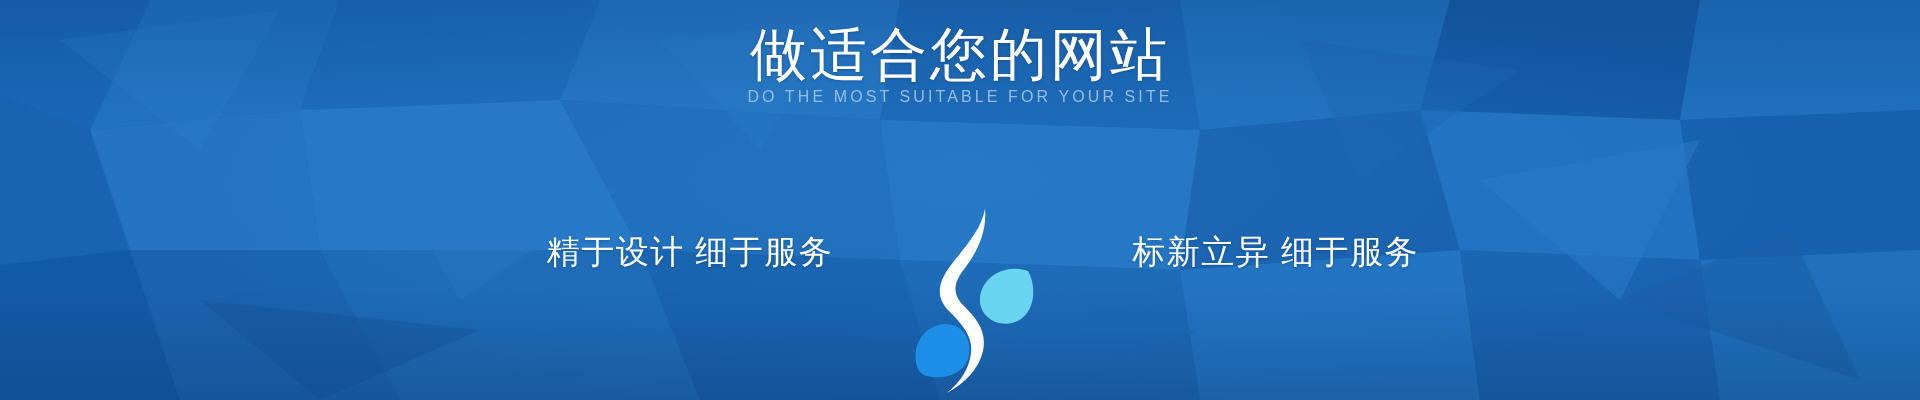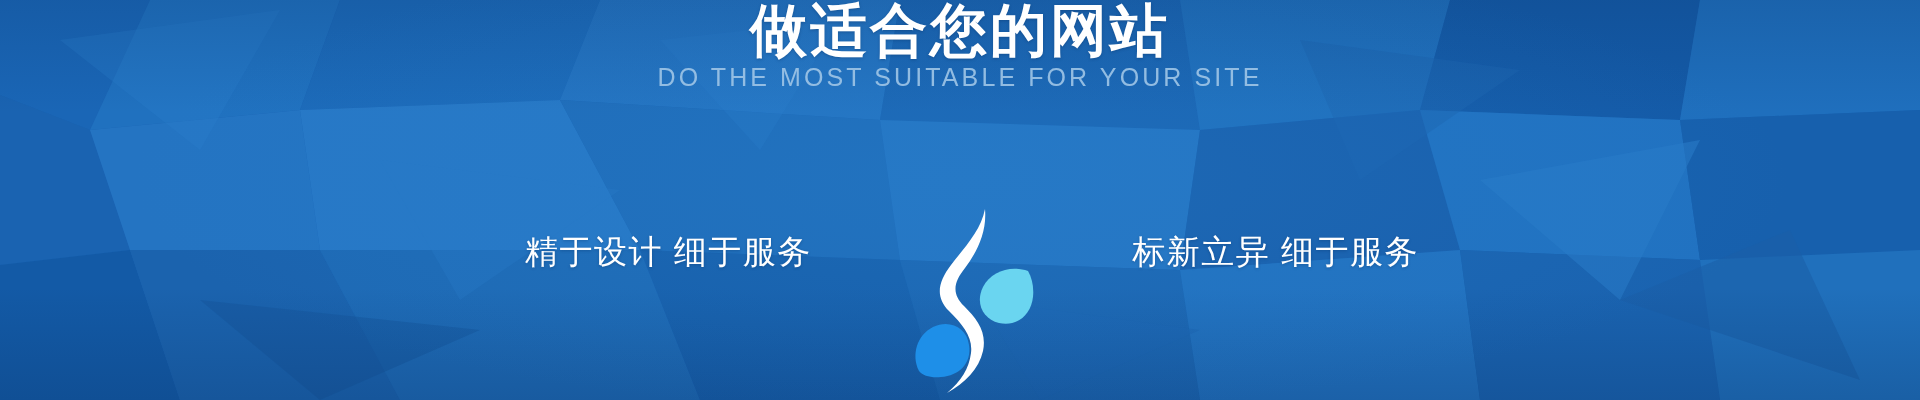--- a/index.html
+++ b/index.html
@@ -42,34 +42,34 @@
   .headline-block {
     position: absolute;
     top: 0;
     left: 0;
     width: 1920px;
     text-align: center;
   }
 
   .main-title {
     margin: 0;
-    padding-top: 0;
+    padding-top: 24px;
     color: #ffffff;
     font-size: 57px;
-    font-weight: bold;
+    font-weight: normal;
     letter-spacing: 3px;
     line-height: 1.08;
     text-shadow: 0 1px 3px rgba(8,45,95,0.35);
   }
 
   .sub-title-en {
     margin: 0;
     padding-top: 2px;
     color: #9dc4e6;
-    font-size: 25px;
+    font-size: 16px;
     font-weight: normal;
     letter-spacing: 3.1px;
     line-height: 1.1;
     opacity: 0.92;
   }
 
   .tagline-wrap {
     margin: 0;
     padding-top: 16px;
   }
@@ -97,21 +97,21 @@
   .slogan {
     color: #ffffff;
     font-size: 33px;
     font-weight: normal;
     letter-spacing: 1.5px;
     line-height: 1;
     white-space: nowrap;
     padding-top: 30px;
     text-shadow: 0 1px 3px rgba(8,45,95,0.33);
   }
-  .slogan-left  { width: 330px; text-align: left; margin-left: 24px; }
+  .slogan-left  { width: 330px; text-align: center; margin-left: 24px; }
   .slogan-right { width: 330px; text-align: right; }
 
   .logo-mark {
     width: 130px;
     height: 190px;
     margin: 0 52px;
     flex: 0 0 auto;
     display: block;
   }
 </style>

